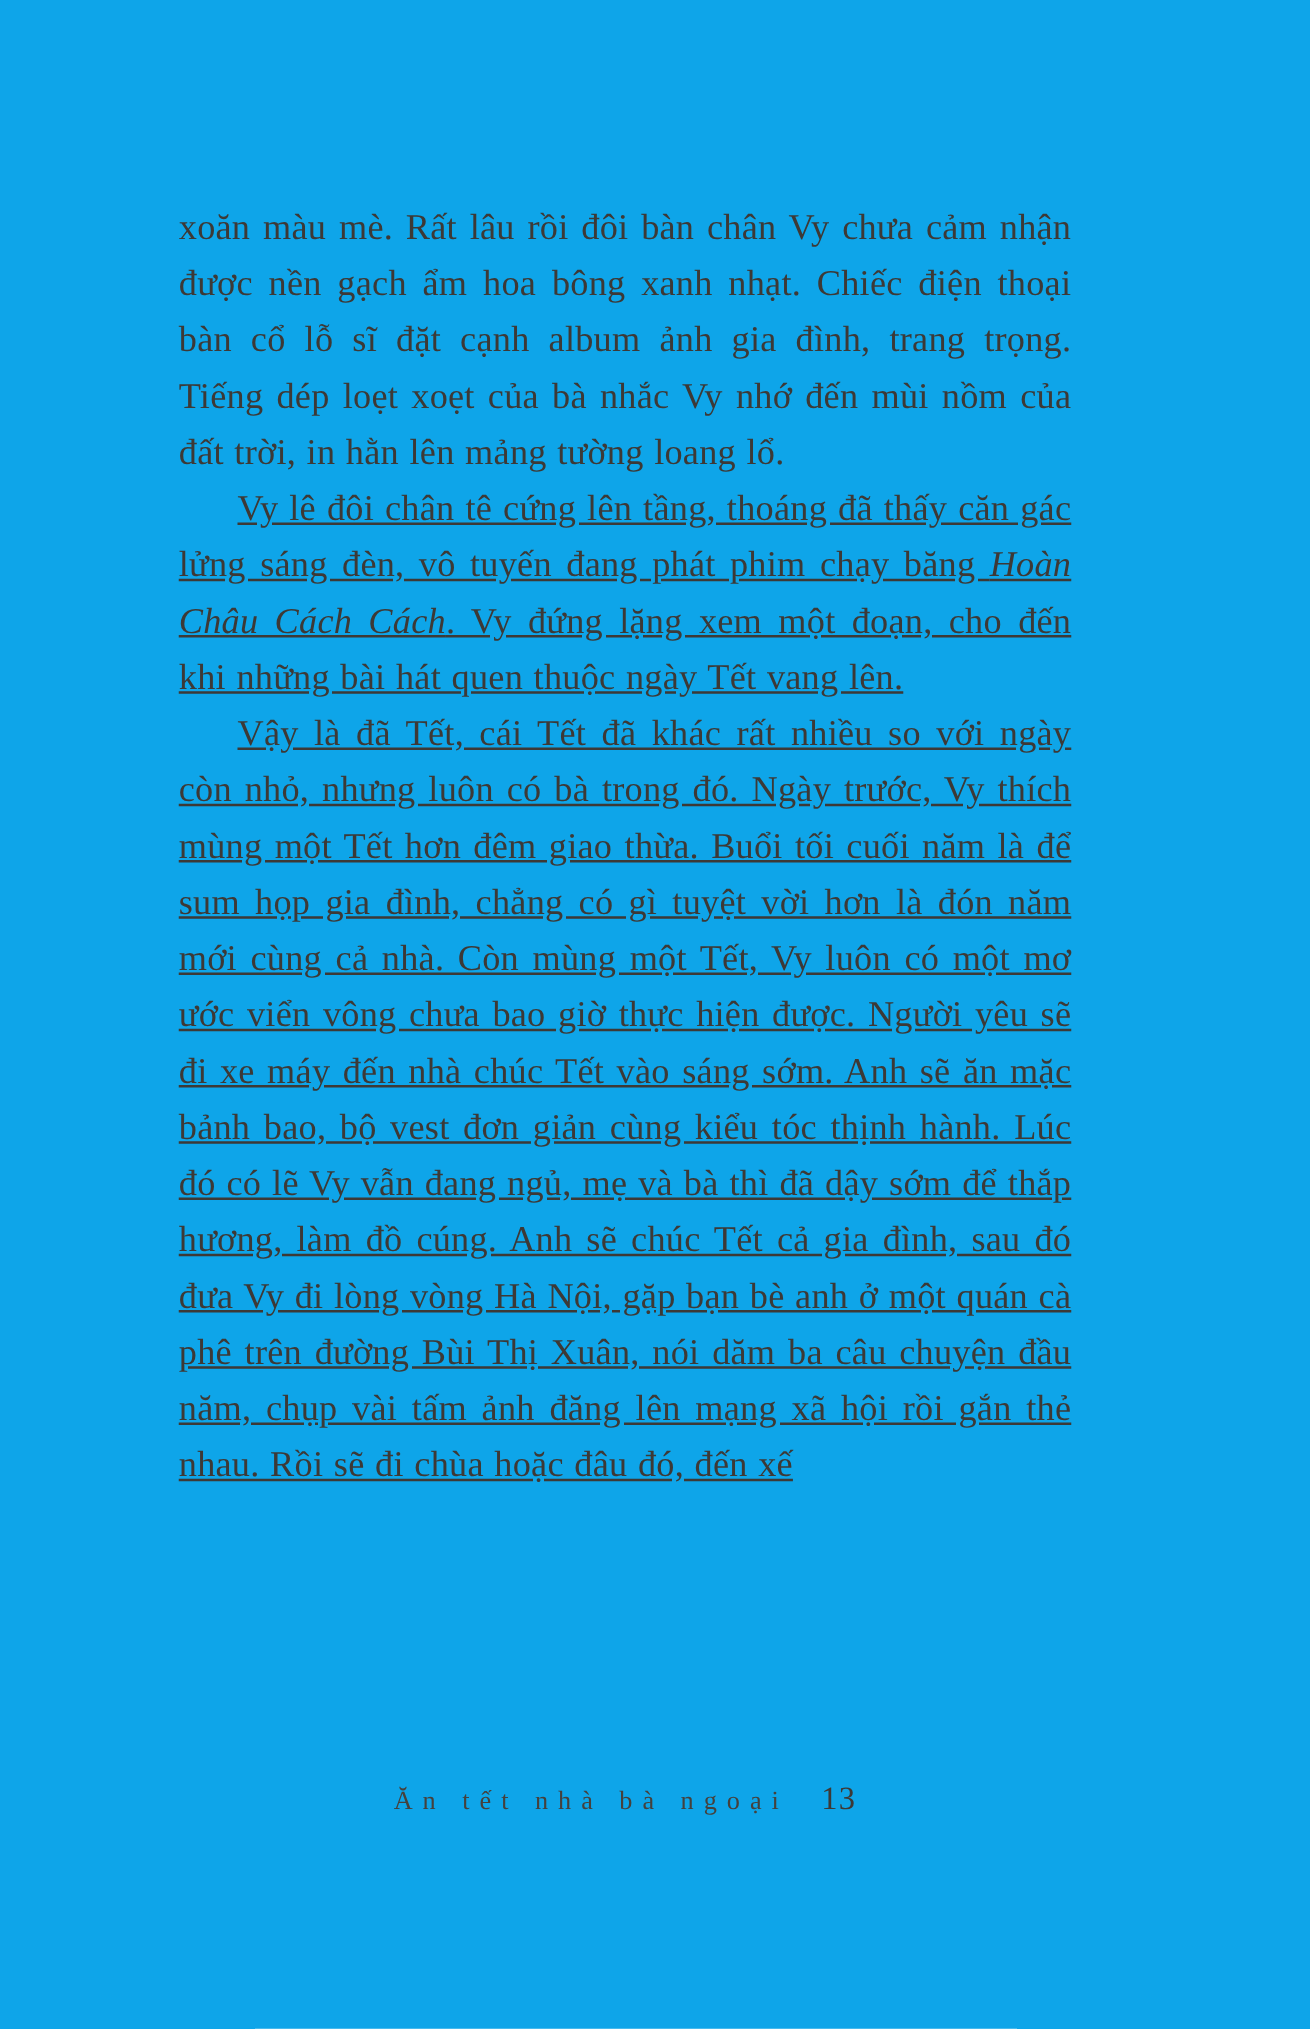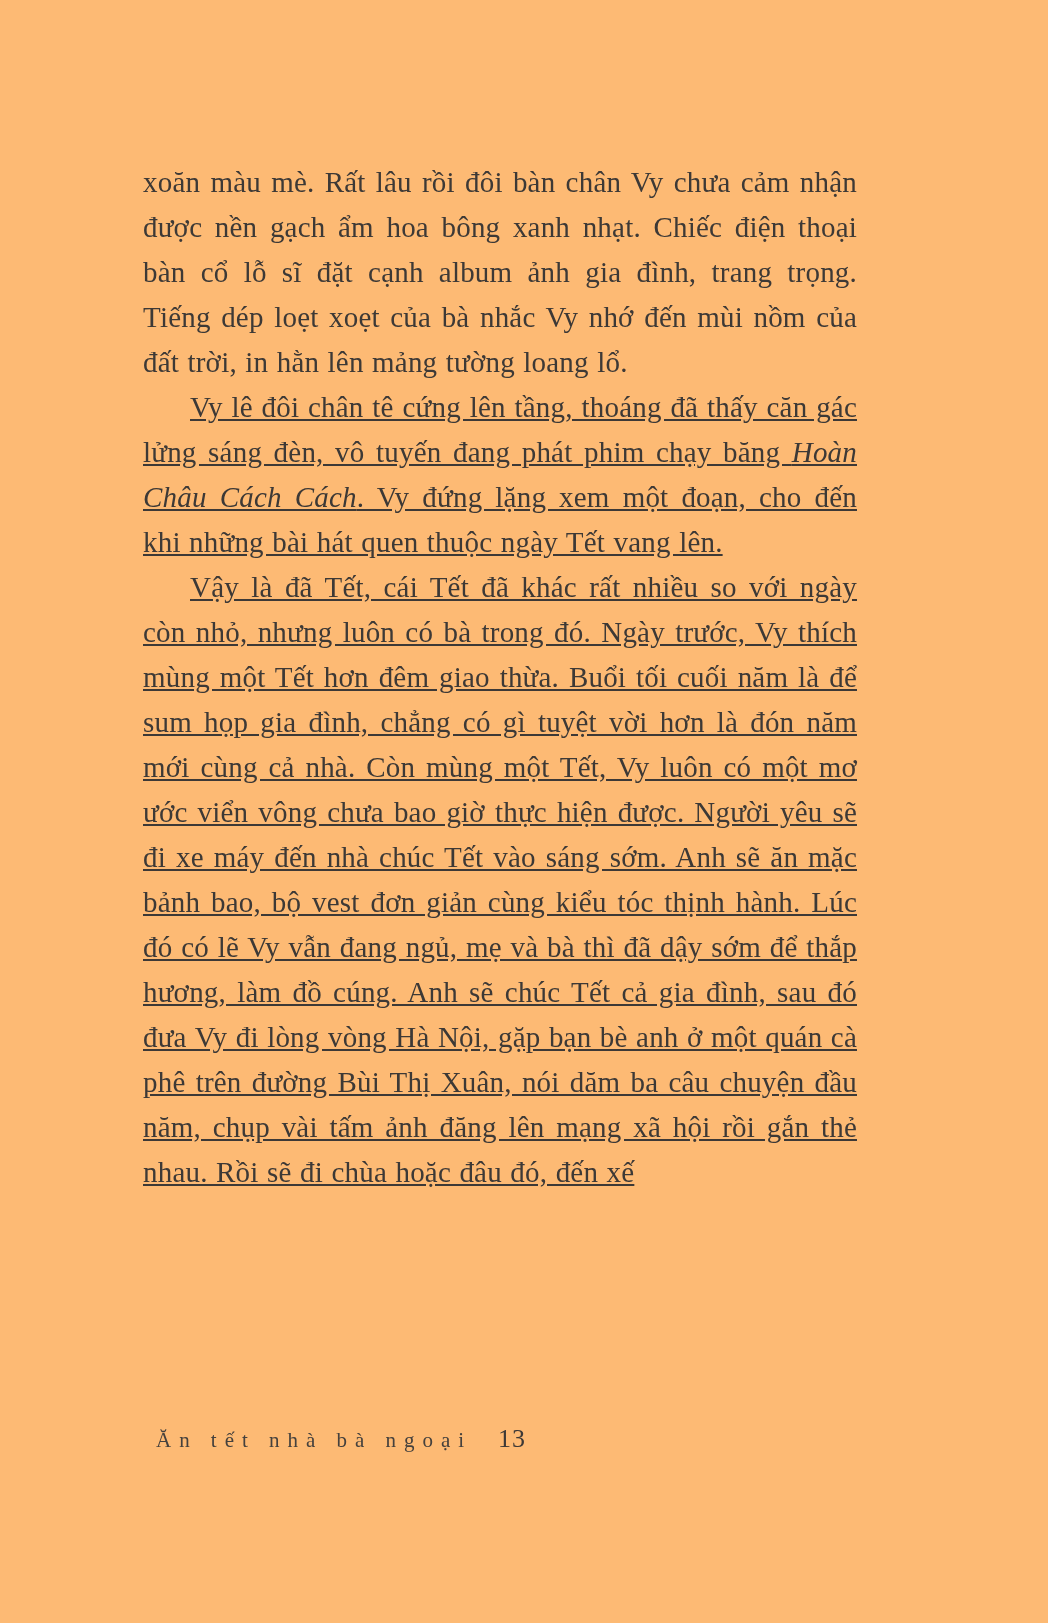--- a/index.html
+++ b/index.html
@@ -11,21 +11,21 @@
     width: 1048px;
     height: 1623px;
     position: relative;
     font-family: "Liberation Serif", "DejaVu Serif", serif;
     color: #3d3936;
     overflow: hidden;
   }
   .book-page {
     position: absolute;
     inset: 0;
-    background: #fdba74;
+    background: #0ea5e9;
   }
   .text-block {
     position: absolute;
     left: 143px;
     top: 160px;
     width: 714px;
     font-size: 29px;
     line-height: 45px;
     text-align: justify;
     letter-spacing: 0.2px;
@@ -37,24 +37,24 @@
   }
   .para.indent {
     text-indent: 47px;
     text-decoration: underline;
   }
   .para .italic {
     font-style: italic;
   }
   .page-footer {
     position: absolute;
-    left: 156px;
+    left: 143px;
     top: 1424px;
     width: 714px;
-    text-align: left;
+    text-align: center;
     white-space: nowrap;
   }
   .running-title {
     font-size: 21px;
     letter-spacing: 0.38em;
     color: #45413d;
   }
   .page-number {
     font-size: 26px;
     letter-spacing: 1px;

